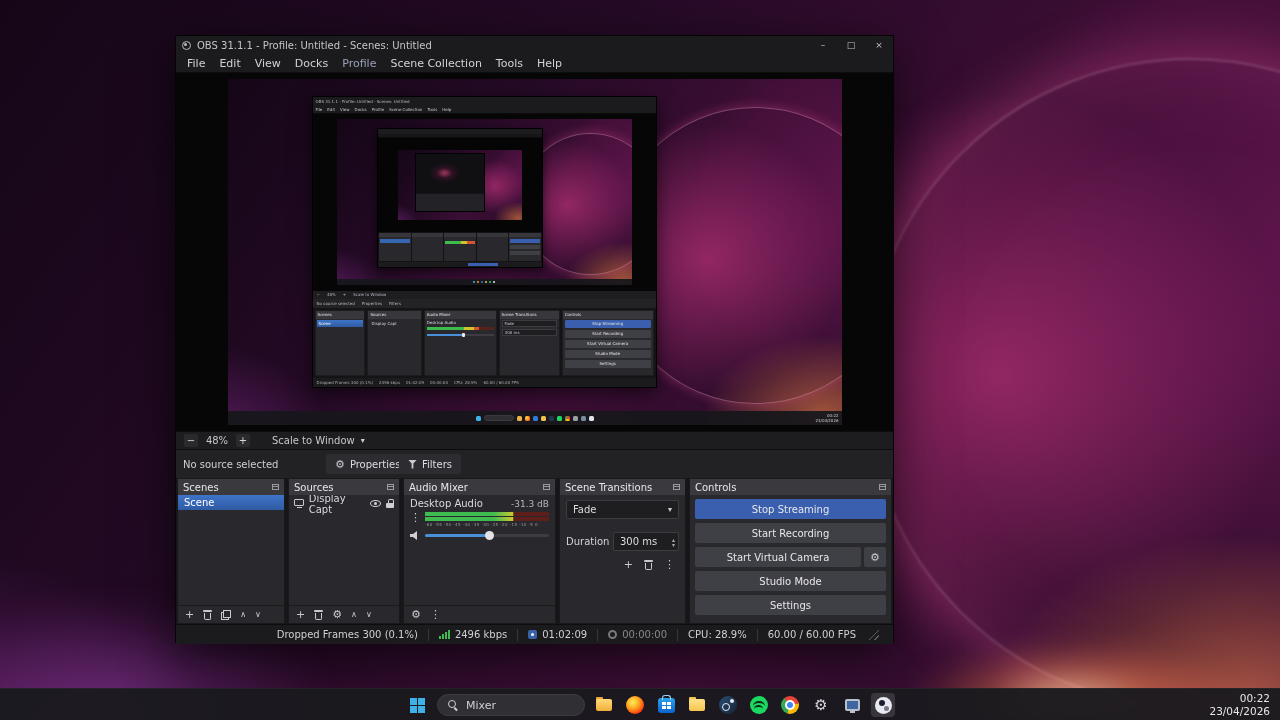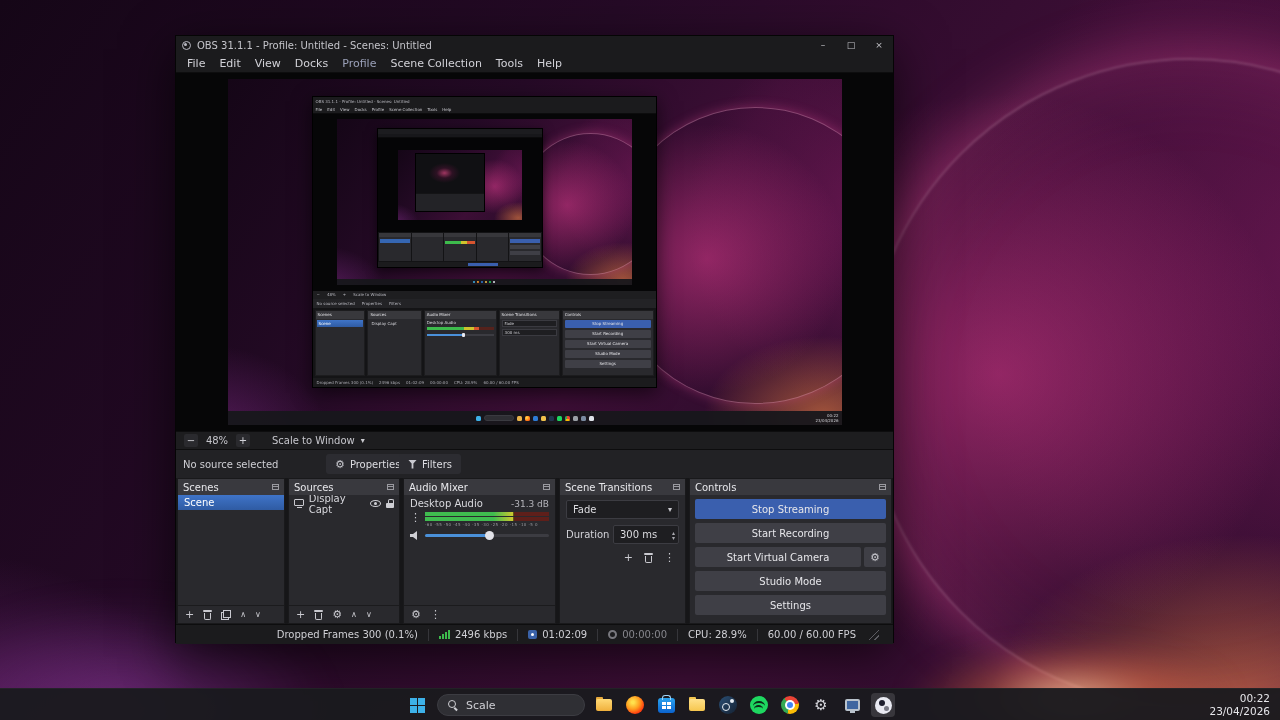--- a/index.html
+++ b/index.html
@@ -144,21 +144,21 @@
   .meter{position:relative;height:4px;background:linear-gradient(90deg,#1d4f26 0 55%,#5d5716 55% 72%,#5e1f1a 72% 100%);margin-bottom:1px}
   .meter-fill{position:absolute;left:0;top:0;bottom:0;width:71%;background:linear-gradient(90deg,#3fbc4f 0,#3fbc4f 55%,#d6c92e 72%,#e04a3a 100%);background-size:141% 100%}
   .ticks{font-size:4px;color:#9a9aa0;white-space:nowrap;overflow:hidden;letter-spacing:.4px;margin-top:1px}
   .mix-vol{display:flex;align-items:center;gap:5px;margin-top:4px}
   .vol-track{position:relative;flex:1;height:3px;border-radius:2px;background:linear-gradient(90deg,#4a90d9 0 52%,#3c3c42 52% 100%)}
   .vol-handle{position:absolute;left:52%;top:50%;width:9px;height:9px;margin:-4.5px 0 0 -4px;background:#e2e2e8;border-radius:50%}
 
   
   .trans-body{padding:5px 6px;font-size:10px}
   .select{height:19px;background:#1e1e21;border:1px solid #3c3c42;border-radius:2px;display:flex;align-items:center;justify-content:space-between;padding:0 6px;color:#dcdce0}
-  .dur-row{display:flex;align-items:center;justify-content:space-between;margin-top:6px;color:#d2d2d8}
+  .dur-row{display:flex;align-items:center;justify-content:space-between;margin-top:13px;color:#d2d2d8}
   .spinbox{width:66px;height:19px;background:#1e1e21;border:1px solid #3c3c42;border-radius:2px;display:flex;align-items:center;justify-content:space-between;padding:0 3px 0 6px;color:#dcdce0}
   .spin-arrows{display:flex;flex-direction:column;line-height:5px;font-size:6px;color:#a8a8ae;text-align:center}
   .trans-icons{display:flex;justify-content:flex-end;gap:11px;margin-top:8px;padding-right:4px;align-items:center}
 
   
   .controls-body{padding:4px 5px}
   .ctl{height:20px;background:#3f3f46;border-radius:2px;color:#e6e6ea;font-size:10px;display:flex;align-items:center;justify-content:center;margin-bottom:4px}
   .ctl.primary{background:#3a5fae}
   .vcam-row{display:flex;gap:3px;margin-bottom:4px}
   .vcam-row .ctl{flex:1;margin-bottom:0}
@@ -559,21 +559,21 @@
       <span class="tb-icon">
         <span class="win-logo">
             <i></i>
             <i></i>
             <i></i>
             <i></i>
           </span>
       </span>
       <span class="search-pill">
         <span class="icon-mag"></span>
-        <span>Scale</span>
+        <span>Mixer</span>
       </span>
       <span class="tb-icon">
           <span class="ic-folder"></span>
         </span>
       <span class="tb-icon">
           <span class="ic-firefox"></span>
         </span>
       <span class="tb-icon">
           <span class="ic-store"></span>
         </span>

